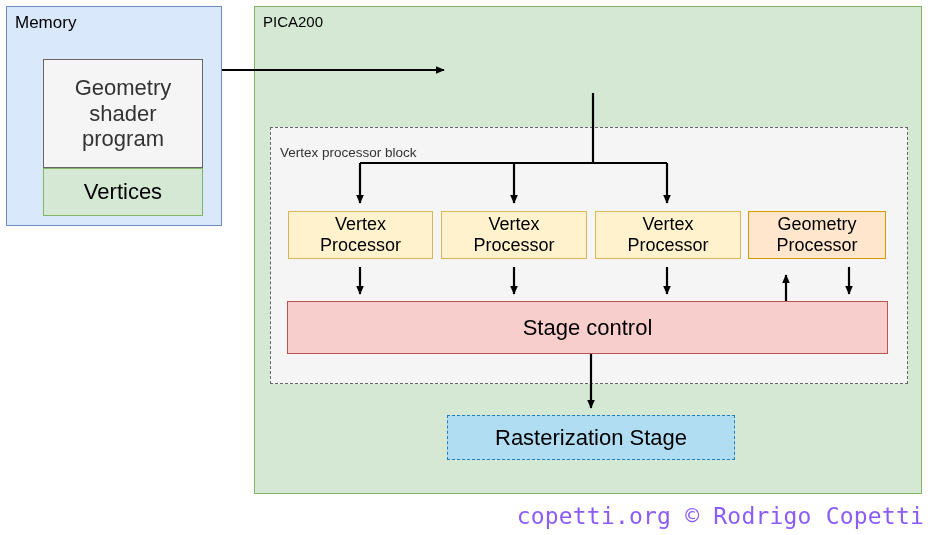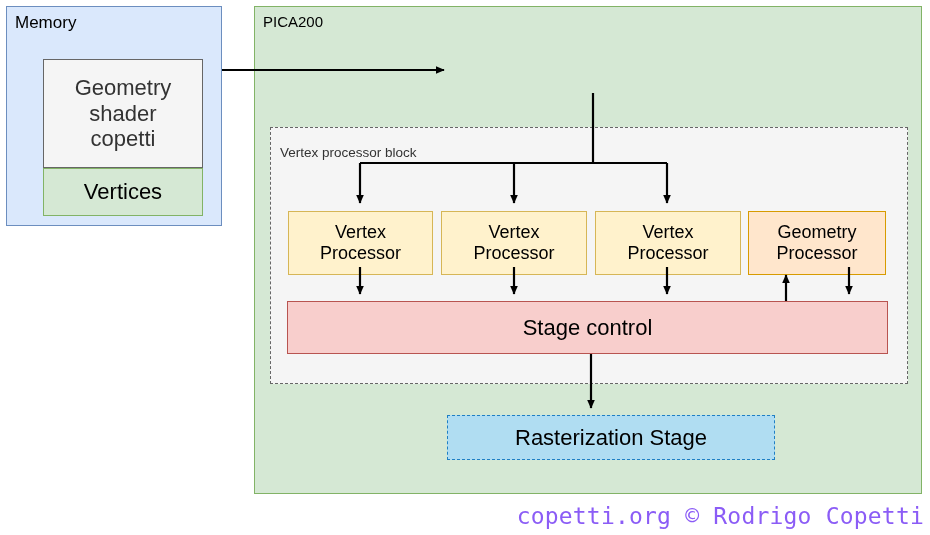--- a/index.html
+++ b/index.html
@@ -101,21 +101,21 @@
     position: absolute;
     left: 9px; top: 17px;
     font-size: 13.5px;
     color: #333333;
     text-align: right;
   }
 
   
   .proc {
     top: 211px;
-    height: 64px;
+    height: 48px;
     font-size: 18px;
     flex-direction: column;
   }
   .proc.vertex {
     background: #fff2cc;
     border: 1px solid #d6b656;
   }
   .proc.geometry {
     background: #ffe6cc;
     border: 1px solid #d79b00;
@@ -130,21 +130,21 @@
     left: 287px; top: 301px;
     width: 601px; height: 53px;
     background: #f8cecc;
     border: 1px solid #b85450;
     font-size: 22px;
   }
 
   
   #rasterization-stage {
     left: 447px; top: 415px;
-    width: 328px; height: 45px;
+    width: 288px; height: 45px;
     background: #b0ddf2;
     border: 1.5px dashed #1f7fc4;
     font-size: 22px;
   }
 
   
   #connectors {
     position: absolute;
     left: 0; top: 0;
     width: 930px; height: 535px;
@@ -165,21 +165,21 @@
 <body>
 
 <div id="stage">
 
   <div class="box" id="memory-block">
     <div id="memory-label">Memory</div>
 
     <div class="box" id="geometry-shader-program">
       <span>Geometry</span>
       <span>shader</span>
-      <span>copetti</span>
+      <span>program</span>
     </div>
 
     <div class="box" id="vertices-box">
       <span>Vertices</span>
     </div>
   </div>
 
   <div class="box" id="pica200-block">
     <div id="pica200-label">PICA200</div>
   </div>

